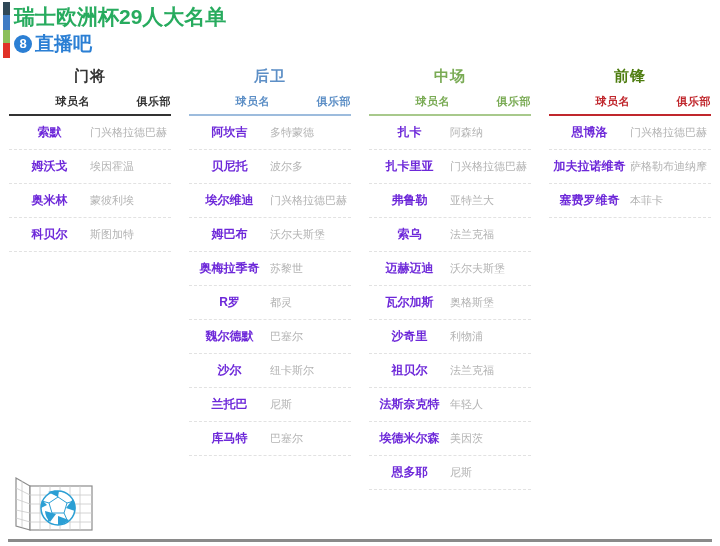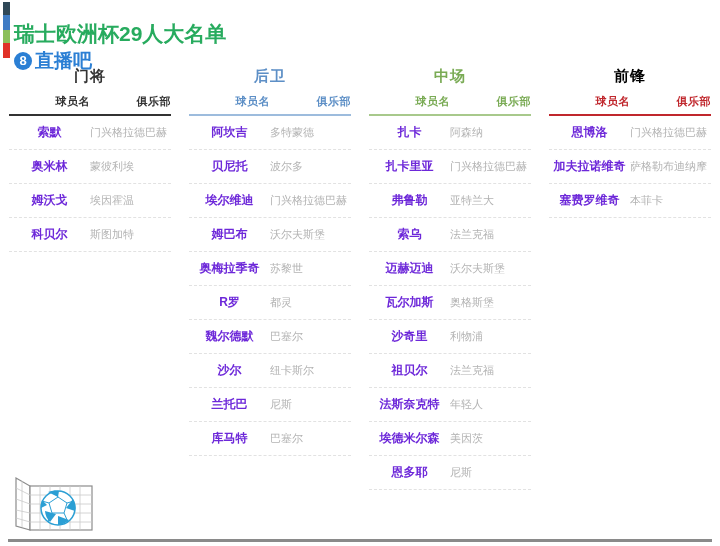--- a/index.html
+++ b/index.html
@@ -36,21 +36,21 @@
   .accent-seg-1 { flex: 1.2; background: #3f7cc4; }
   .accent-seg-2 { flex: 1.1; background: #8cbf5a; }
   .accent-seg-3 { flex: 1.2; background: #e03127; }
 
   .main-title {
     font-size: 21px;
     font-weight: bold;
     color: #27ab5e;
     letter-spacing: 0px;
     line-height: 28px;
-    padding-top: 20px;
+    padding-top: 3px;
     white-space: nowrap;
   }
   .brand-row {
     display: flex;
     align-items: center;
     margin-top: 1px;
     height: 24px;
   }
   .brand-mark {
     width: 18px;
@@ -137,21 +137,21 @@
   .col-gk .col-head .hcell { color: #333333; }
   
   .col-df .col-title { color: #5d8fc6; }
   .col-df .col-head { border-bottom-color: #9dbcdd; }
   .col-df .col-head .hcell { color: #5d8fc6; }
   
   .col-mf .col-title { color: #7aab55; }
   .col-mf .col-head { border-bottom-color: #a8c98c; }
   .col-mf .col-head .hcell { color: #7aab55; }
   
-  .col-fw .col-title { color: #000000; }
+  .col-fw .col-title { color: #4d7c0f; }
   .col-fw .col-head { border-bottom-color: #c0272d; }
   .col-fw .col-head .hcell { color: #c0272d; }
 
   
   .footer-icon {
     position: absolute;
     left: 12px;
     bottom: 10px;
     width: 92px;
     height: 70px;
@@ -188,26 +188,26 @@
     <div class="col-title">门将</div>
     <div class="col-head">
       <div class="hcell">球员名</div>
       <div class="hcell">俱乐部</div>
     </div>
     <div class="row">
       <div class="cell-player">索默</div>
       <div class="cell-club">门兴格拉德巴赫</div>
     </div>
     <div class="row">
+      <div class="cell-player">姆沃戈</div>
+      <div class="cell-club">埃因霍温</div>
+    </div>
+    <div class="row">
       <div class="cell-player">奥米林</div>
       <div class="cell-club">蒙彼利埃</div>
-    </div>
-    <div class="row">
-      <div class="cell-player">姆沃戈</div>
-      <div class="cell-club">埃因霍温</div>
     </div>
     <div class="row">
       <div class="cell-player">科贝尔</div>
       <div class="cell-club">斯图加特</div>
     </div>
   </div>
 
   <div class="col col-df">
     <div class="col-title">后卫</div>
     <div class="col-head">

